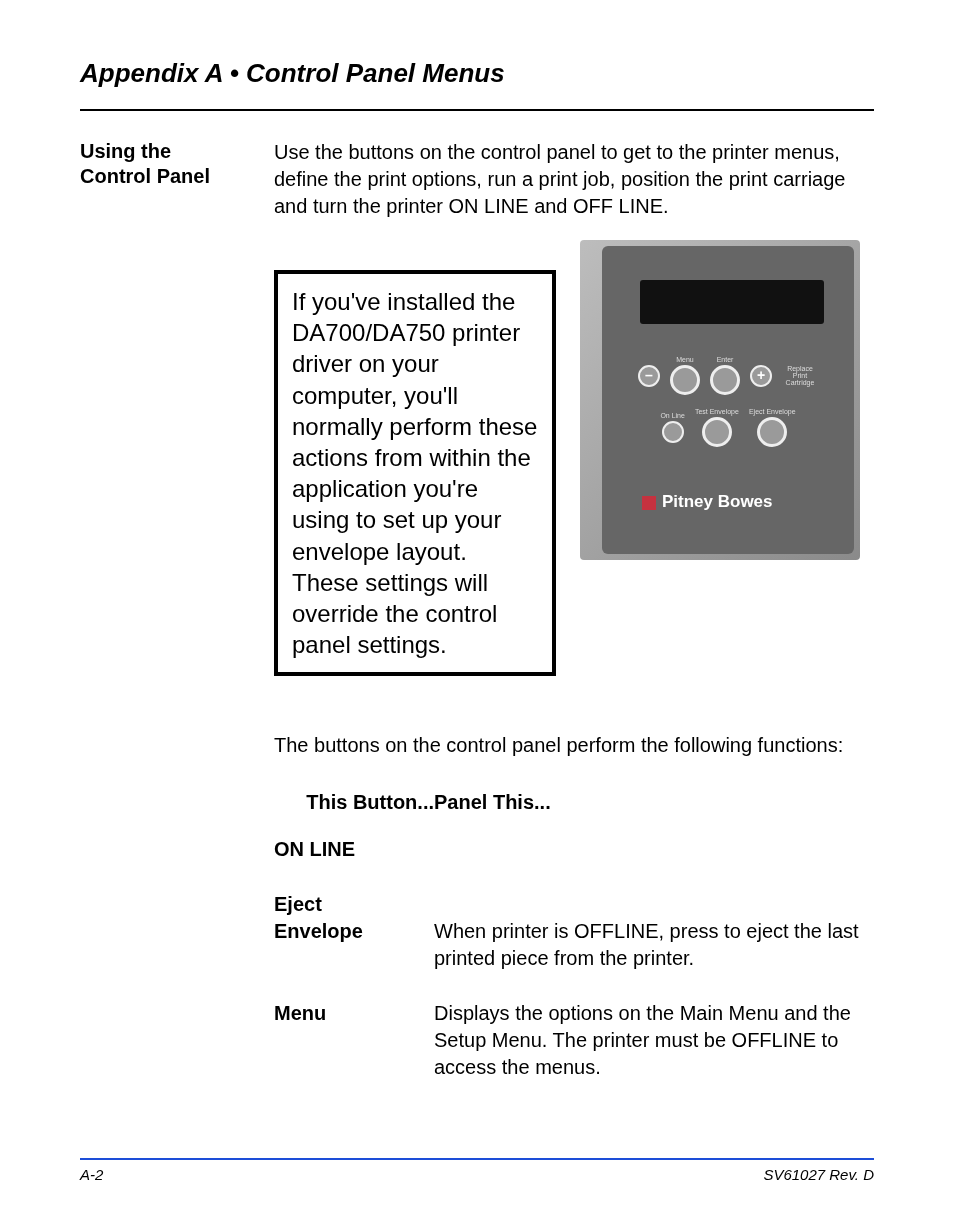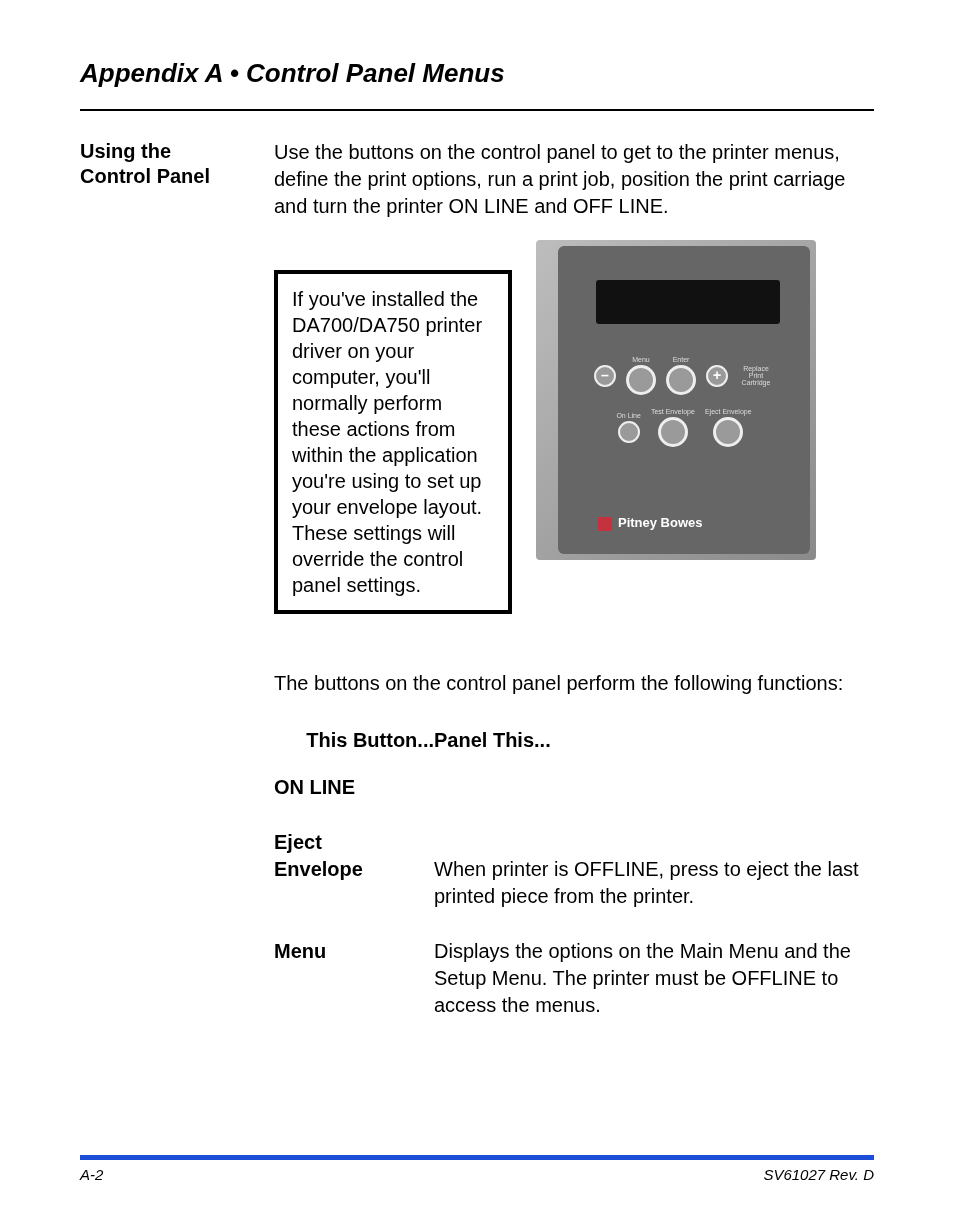--- a/index.html
+++ b/index.html
@@ -6,42 +6,42 @@
     html, body { width: 954px; height: 1227px; font-family: Arial, Helvetica, sans-serif; background: #fff; color: #000; }
     .page { width: 954px; height: 1227px; padding: 58px 80px 40px 80px; position: relative; }
     .header { border-bottom: 2px solid #000; padding-bottom: 20px; margin-bottom: 28px; }
     .header-title { font-size: 26px; font-weight: bold; font-style: italic; }
     .columns { display: flex; gap: 34px; }
     .leftcol { flex: 0 0 160px; }
     .section-heading { font-size: 20px; font-weight: bold; line-height: 1.25; }
     .rightcol { flex: 1; font-size: 20px; line-height: 1.35; }
     .intro { margin-bottom: 20px; }
     .side-by { display: flex; gap: 24px; align-items: flex-start; margin-bottom: 50px; }
-    .note-box { border: 4px solid #000; padding: 12px 14px; width: 238px; font-size: 20px; line-height: 1.3; margin-top: 30px; }
+    .note-box { border: 4px solid #000; padding: 12px 14px; width: 282px; font-size: 24px; line-height: 1.3; margin-top: 30px; }
     .panel-img { width: 280px; height: 320px; background: linear-gradient(135deg,#bdbdbd 0%,#8a8a8a 100%); border-radius: 4px; position: relative; overflow: hidden; }
     .panel-face { position: absolute; left: 22px; top: 6px; right: 6px; bottom: 6px; background: #666; border-radius: 6px; }
     .panel-lcd { position: absolute; top: 34px; left: 38px; right: 30px; height: 44px; background: #111; border-radius: 3px; }
     .panel-row1 { position: absolute; top: 110px; left: 0; right: 0; display: flex; justify-content: center; gap: 10px; align-items: center; }
     .panel-row2 { position: absolute; top: 162px; left: 0; right: 0; display: flex; justify-content: center; gap: 10px; align-items: center; }
     .pbtn { width: 30px; height: 30px; border-radius: 50%; background: #9a9a9a; border: 3px solid #eee; }
     .pbtn.small { width: 22px; height: 22px; border-width: 2px; }
     .pbtn.plus { background: #9a9a9a; position: relative; }
     .pbtn .sym { position: absolute; inset: 0; color: #fff; font-size: 14px; display: flex; align-items: center; justify-content: center; font-weight: bold; }
-    .panel-brand { position: absolute; bottom: 22px; left: 40px; color: #fff; font-size: 13px; font-weight: bold; }
+    .panel-brand { position: absolute; bottom: 40px; left: 40px; color: #fff; font-size: 17px; font-weight: bold; }
     .panel-brand .block { display: inline-block; width: 14px; height: 14px; background: #c5323f; margin-right: 6px; vertical-align: middle; }
     .btn-lbl { font-size: 7px; color: #ddd; text-align: center; line-height: 1; }
     .col-stack { display: flex; flex-direction: column; align-items: center; gap: 2px; }
     .preface { margin-top: 56px; margin-bottom: 30px; }
     .tbl-head { display: flex; font-weight: bold; margin-bottom: 20px; }
     .tbl-head .c1 { width: 160px; text-align: right; }
     .tbl-row { display: flex; margin-bottom: 28px; }
     .tbl-row .c1 { width: 160px; font-weight: bold; }
     .tbl-row .c2 { flex: 1; }
     .tbl-row.tight { margin-bottom: 0; }
-    .footer { position: absolute; bottom: 44px; left: 80px; right: 80px; border-top: 5px solid #1d4ed8; padding-top: 6px; display: flex; justify-content: space-between; font-style: italic; font-size: 15px; }
+    .footer { position: absolute; bottom: 44px; left: 80px; right: 80px; border-top: 2px solid #1d4ed8; padding-top: 6px; display: flex; justify-content: space-between; font-style: italic; font-size: 15px; }
   </style>
 </head>
 <body>
 
 <div class="page">
   <div class="header">
     <div class="header-title">Appendix A • Control Panel Menus</div>
   </div>
 
   <div class="columns">

